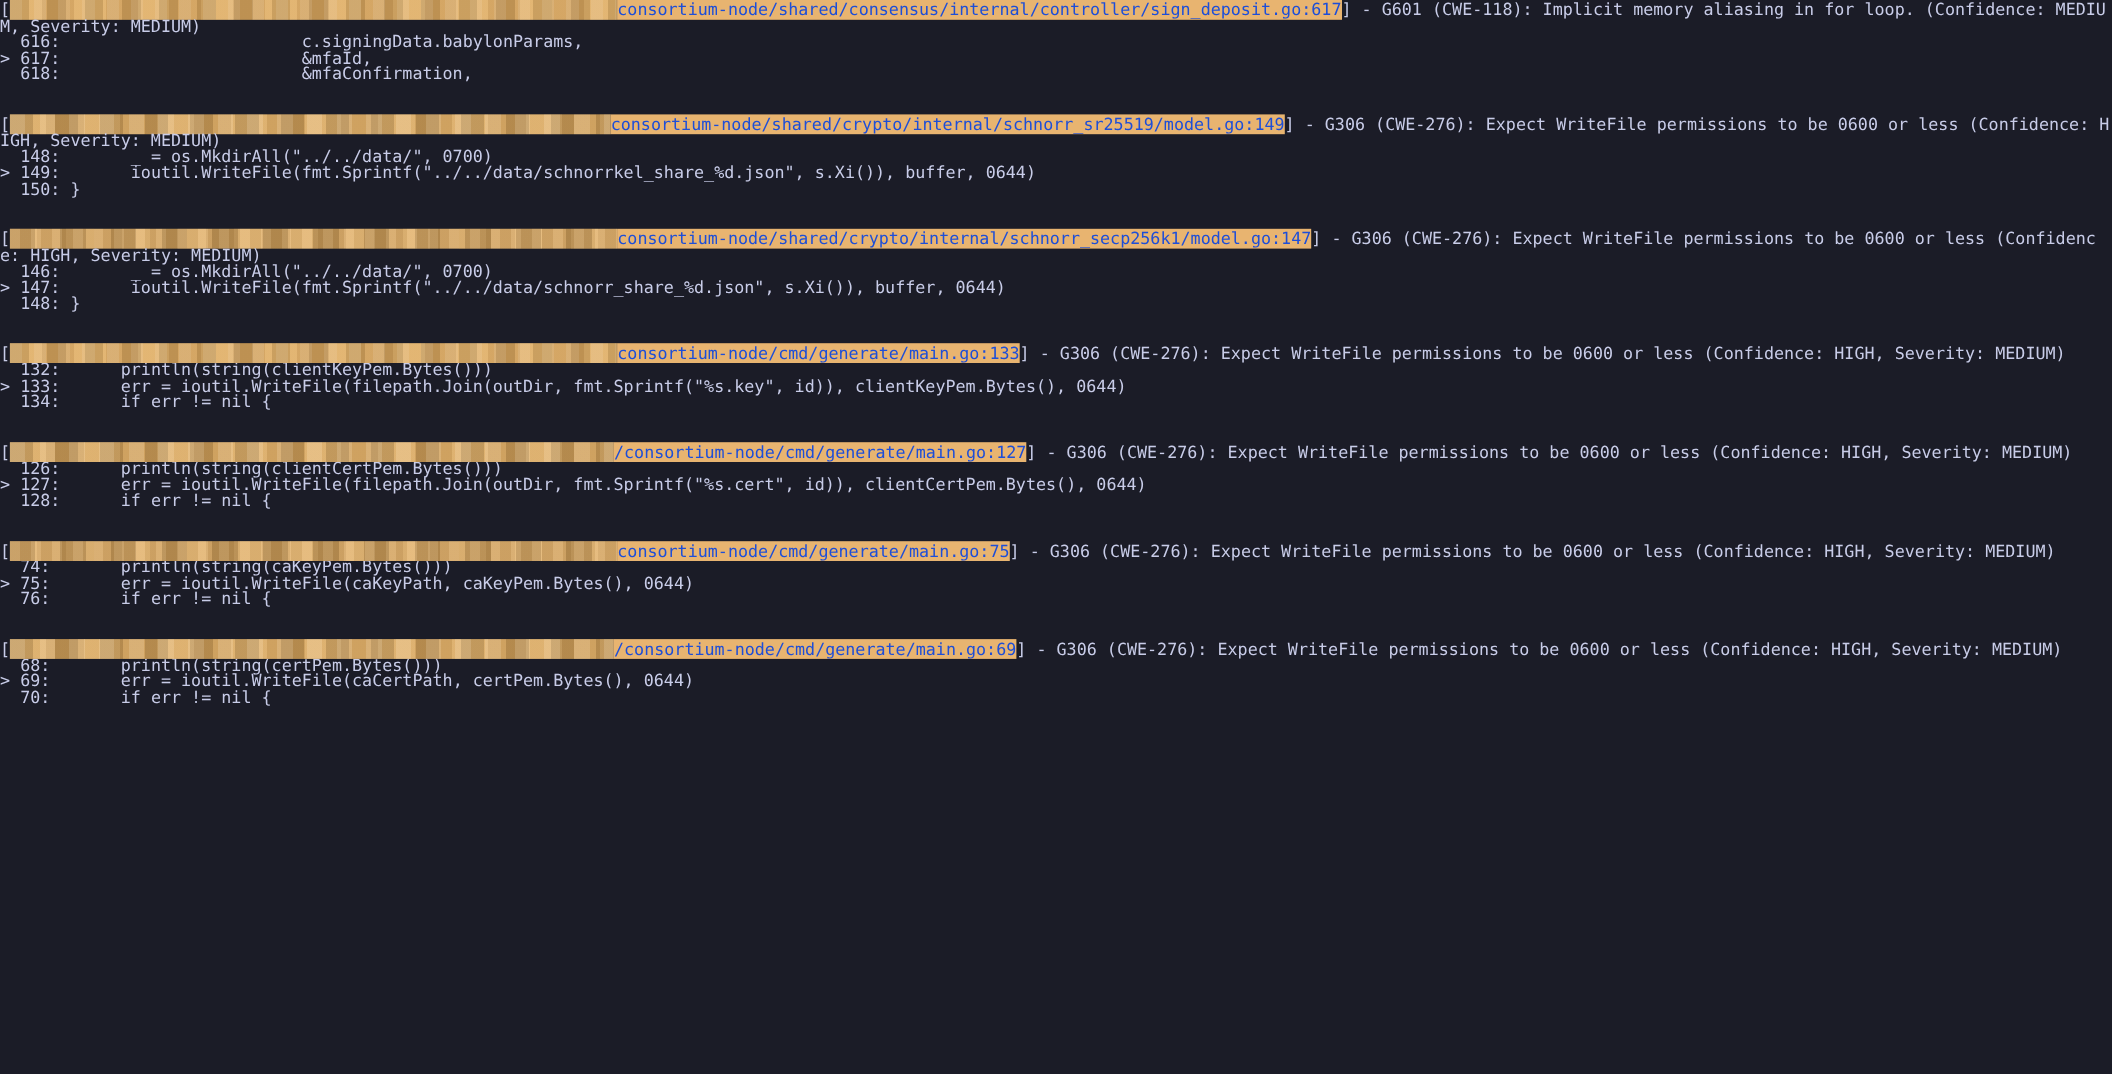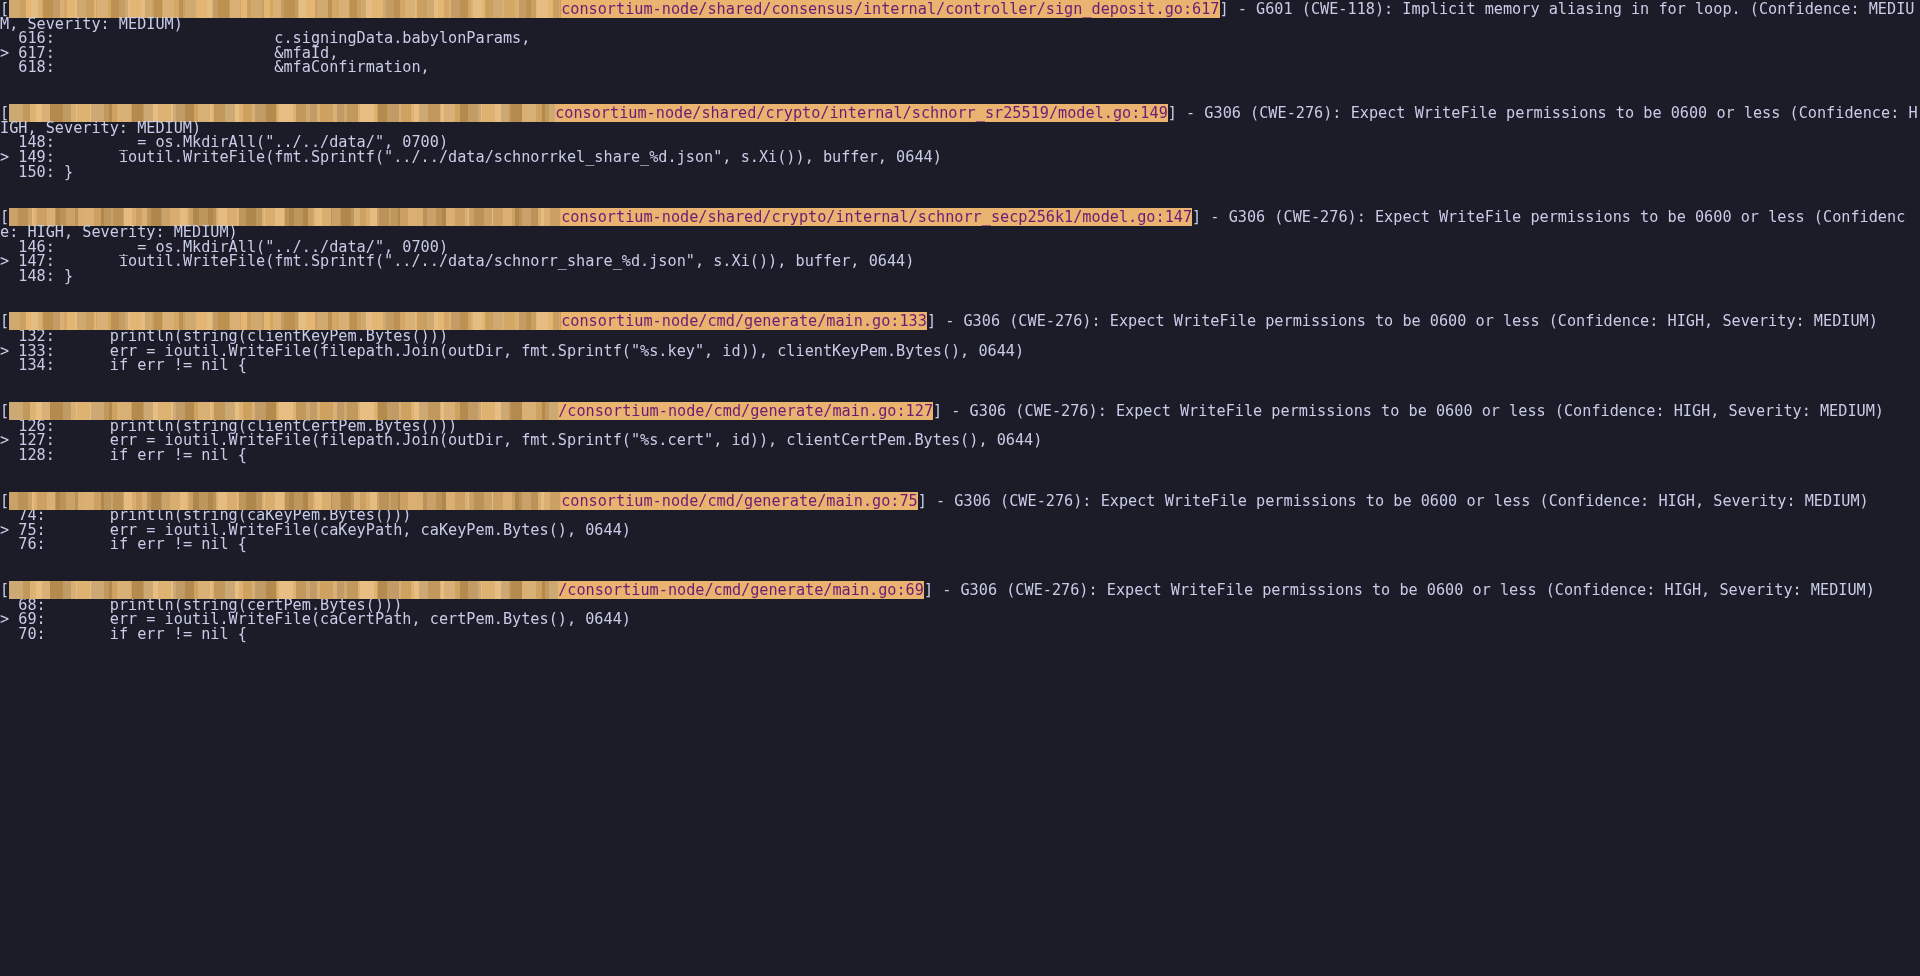--- a/index.html
+++ b/index.html
@@ -72,21 +72,21 @@
         rgba(0,0,0,0.05) 9px, rgba(0,0,0,0.05) 19px),
       repeating-linear-gradient(90deg,
         rgba(0,0,0,0.13) 0px, rgba(0,0,0,0.13) 23px,
         rgba(255,255,255,0.07) 23px, rgba(255,255,255,0.07) 46px),
       repeating-linear-gradient(90deg,
         rgba(255,205,135,0.24) 0px, rgba(255,205,135,0.24) 25px,
         rgba(150,100,40,0.08) 25px, rgba(150,100,40,0.08) 51px);
   }
   .path {
     background-color: #e8b470;
-    color: #701a75;
+    color: #1d4ed8;
   }
   .msg { color: #c8cce8; }
   .code {
     color: #c8cce8;
     white-space: pre;
   }
   .spacer2 { height: 29.2px; }
 </style>
 </head>
 <body>

